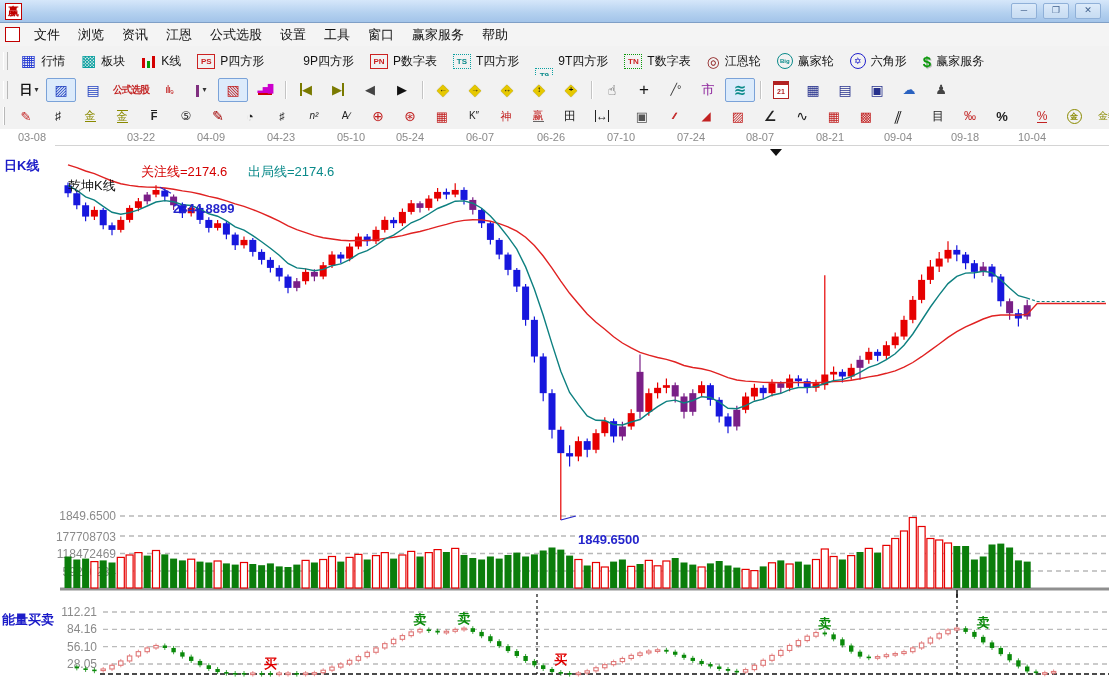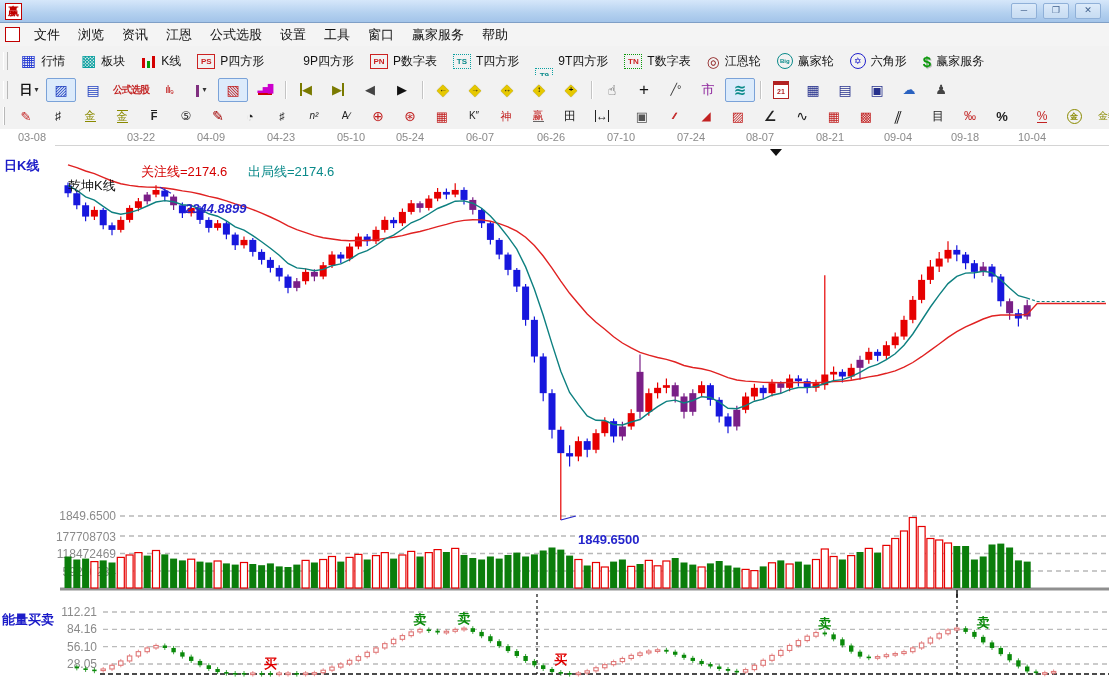--- a/index.html
+++ b/index.html
@@ -947,18 +947,18 @@
         <text x="420" y="495.428495" fill="#0a8a0a" font-size="13" text-anchor="middle" font-family="&quot;Liberation Sans&quot;,&quot;DejaVu Sans&quot;,sans-serif" font-weight="bold">卖</text>
         <text x="464.00000000000006" y="494.19269499999996" fill="#0a8a0a" font-size="13" text-anchor="middle" font-family="&quot;Liberation Sans&quot;,&quot;DejaVu Sans&quot;,sans-serif" font-weight="bold">卖</text>
         <text x="560.8000000000001" y="534.974095" fill="#e10000" font-size="13" text-anchor="middle" font-family="&quot;Liberation Sans&quot;,&quot;DejaVu Sans&quot;,sans-serif" font-weight="bold">买</text>
         <text x="824.8000000000001" y="498.51799500000004" fill="#0a8a0a" font-size="13" text-anchor="middle" font-family="&quot;Liberation Sans&quot;,&quot;DejaVu Sans&quot;,sans-serif" font-weight="bold">卖</text>
         <text x="983.2" y="497.90009499999996" fill="#0a8a0a" font-size="13" text-anchor="middle" font-family="&quot;Liberation Sans&quot;,&quot;DejaVu Sans&quot;,sans-serif" font-weight="bold">卖</text>
       </svg>
     <div class="ov lbl-blue" style="left:4px;top:4px;">日K线</div>
     <div class="ov lbl-black" style="left:68px;top:24px;">乾坤K线</div>
     <div class="ov lbl-red" style="left:141px;top:10px;">关注线=2174.6</div>
     <div class="ov lbl-teal" style="left:248px;top:10px;">出局线=2174.6</div>
-    <div class="ov lbl-ann" style="left:185px;top:48px;font-style:italic;">2344.8899</div>
+    <div class="ov lbl-ann" style="left:173px;top:48px;">2344.8899</div>
     <div class="ov lbl-ann" style="left:578px;top:379px;">1849.6500</div>
     <div class="ov lbl-blue" style="left:2px;top:458px;">能量买卖</div>
   </div>
 
 </div>
 
 </body></html>

